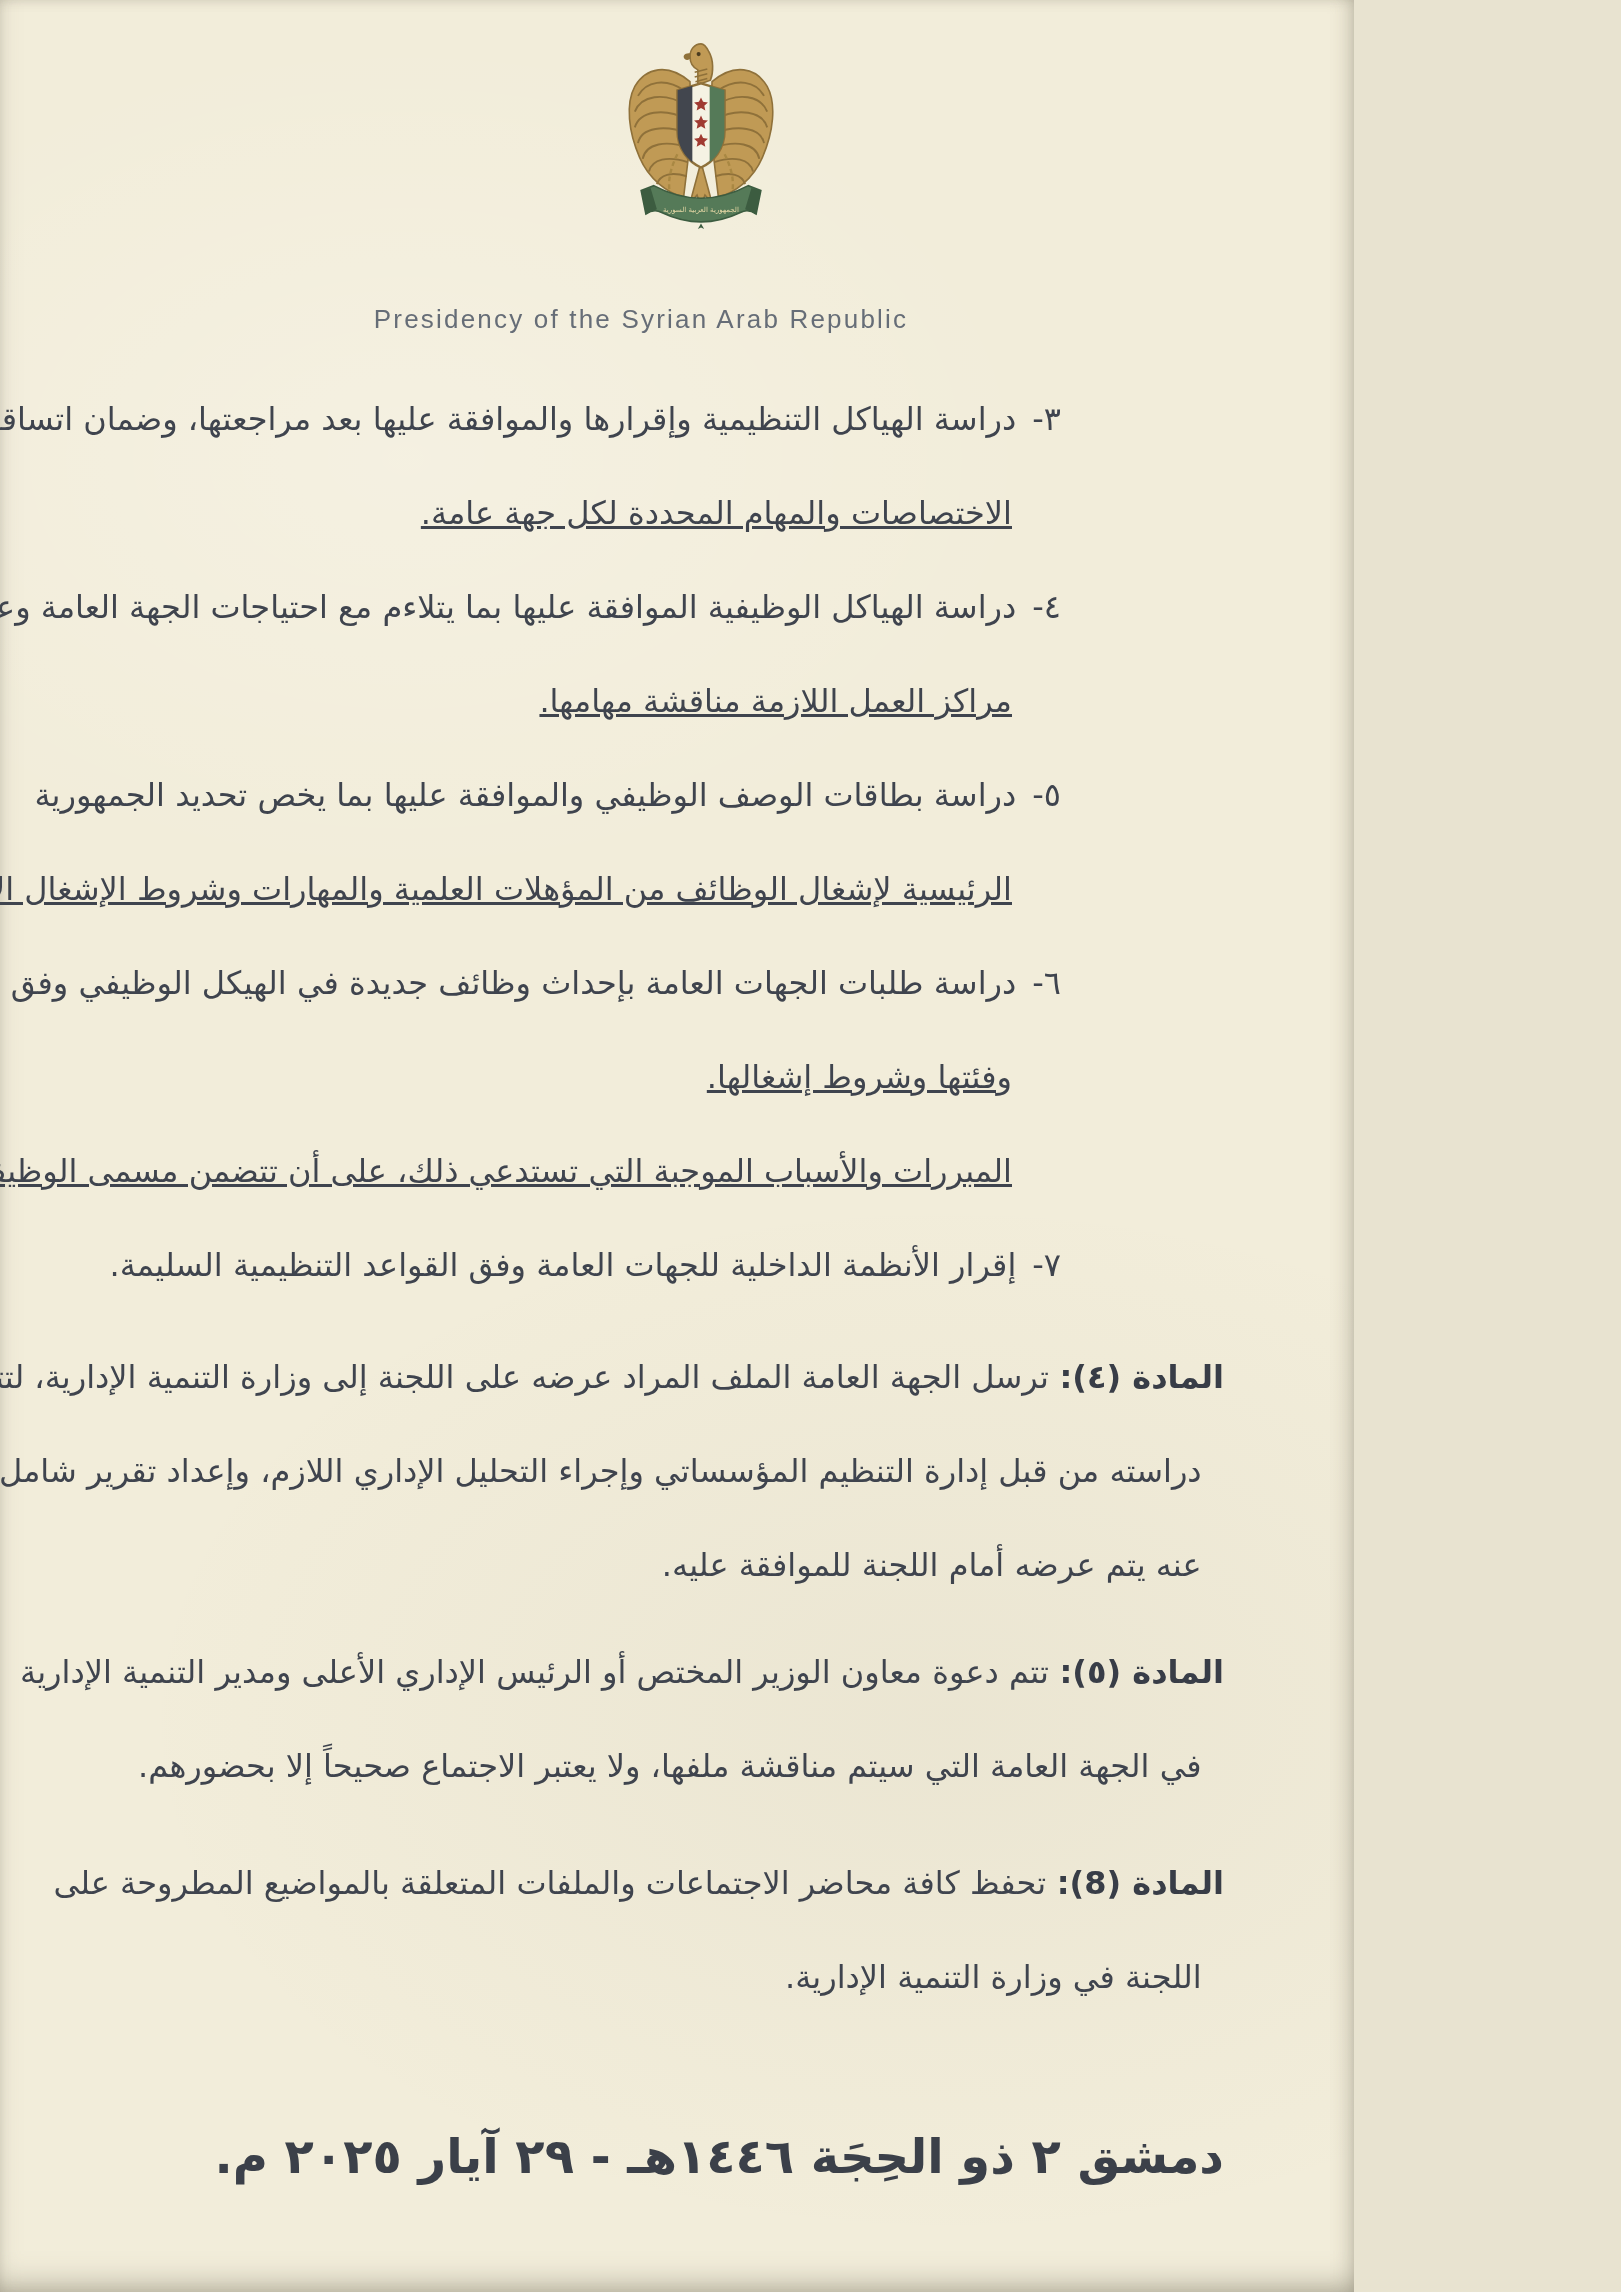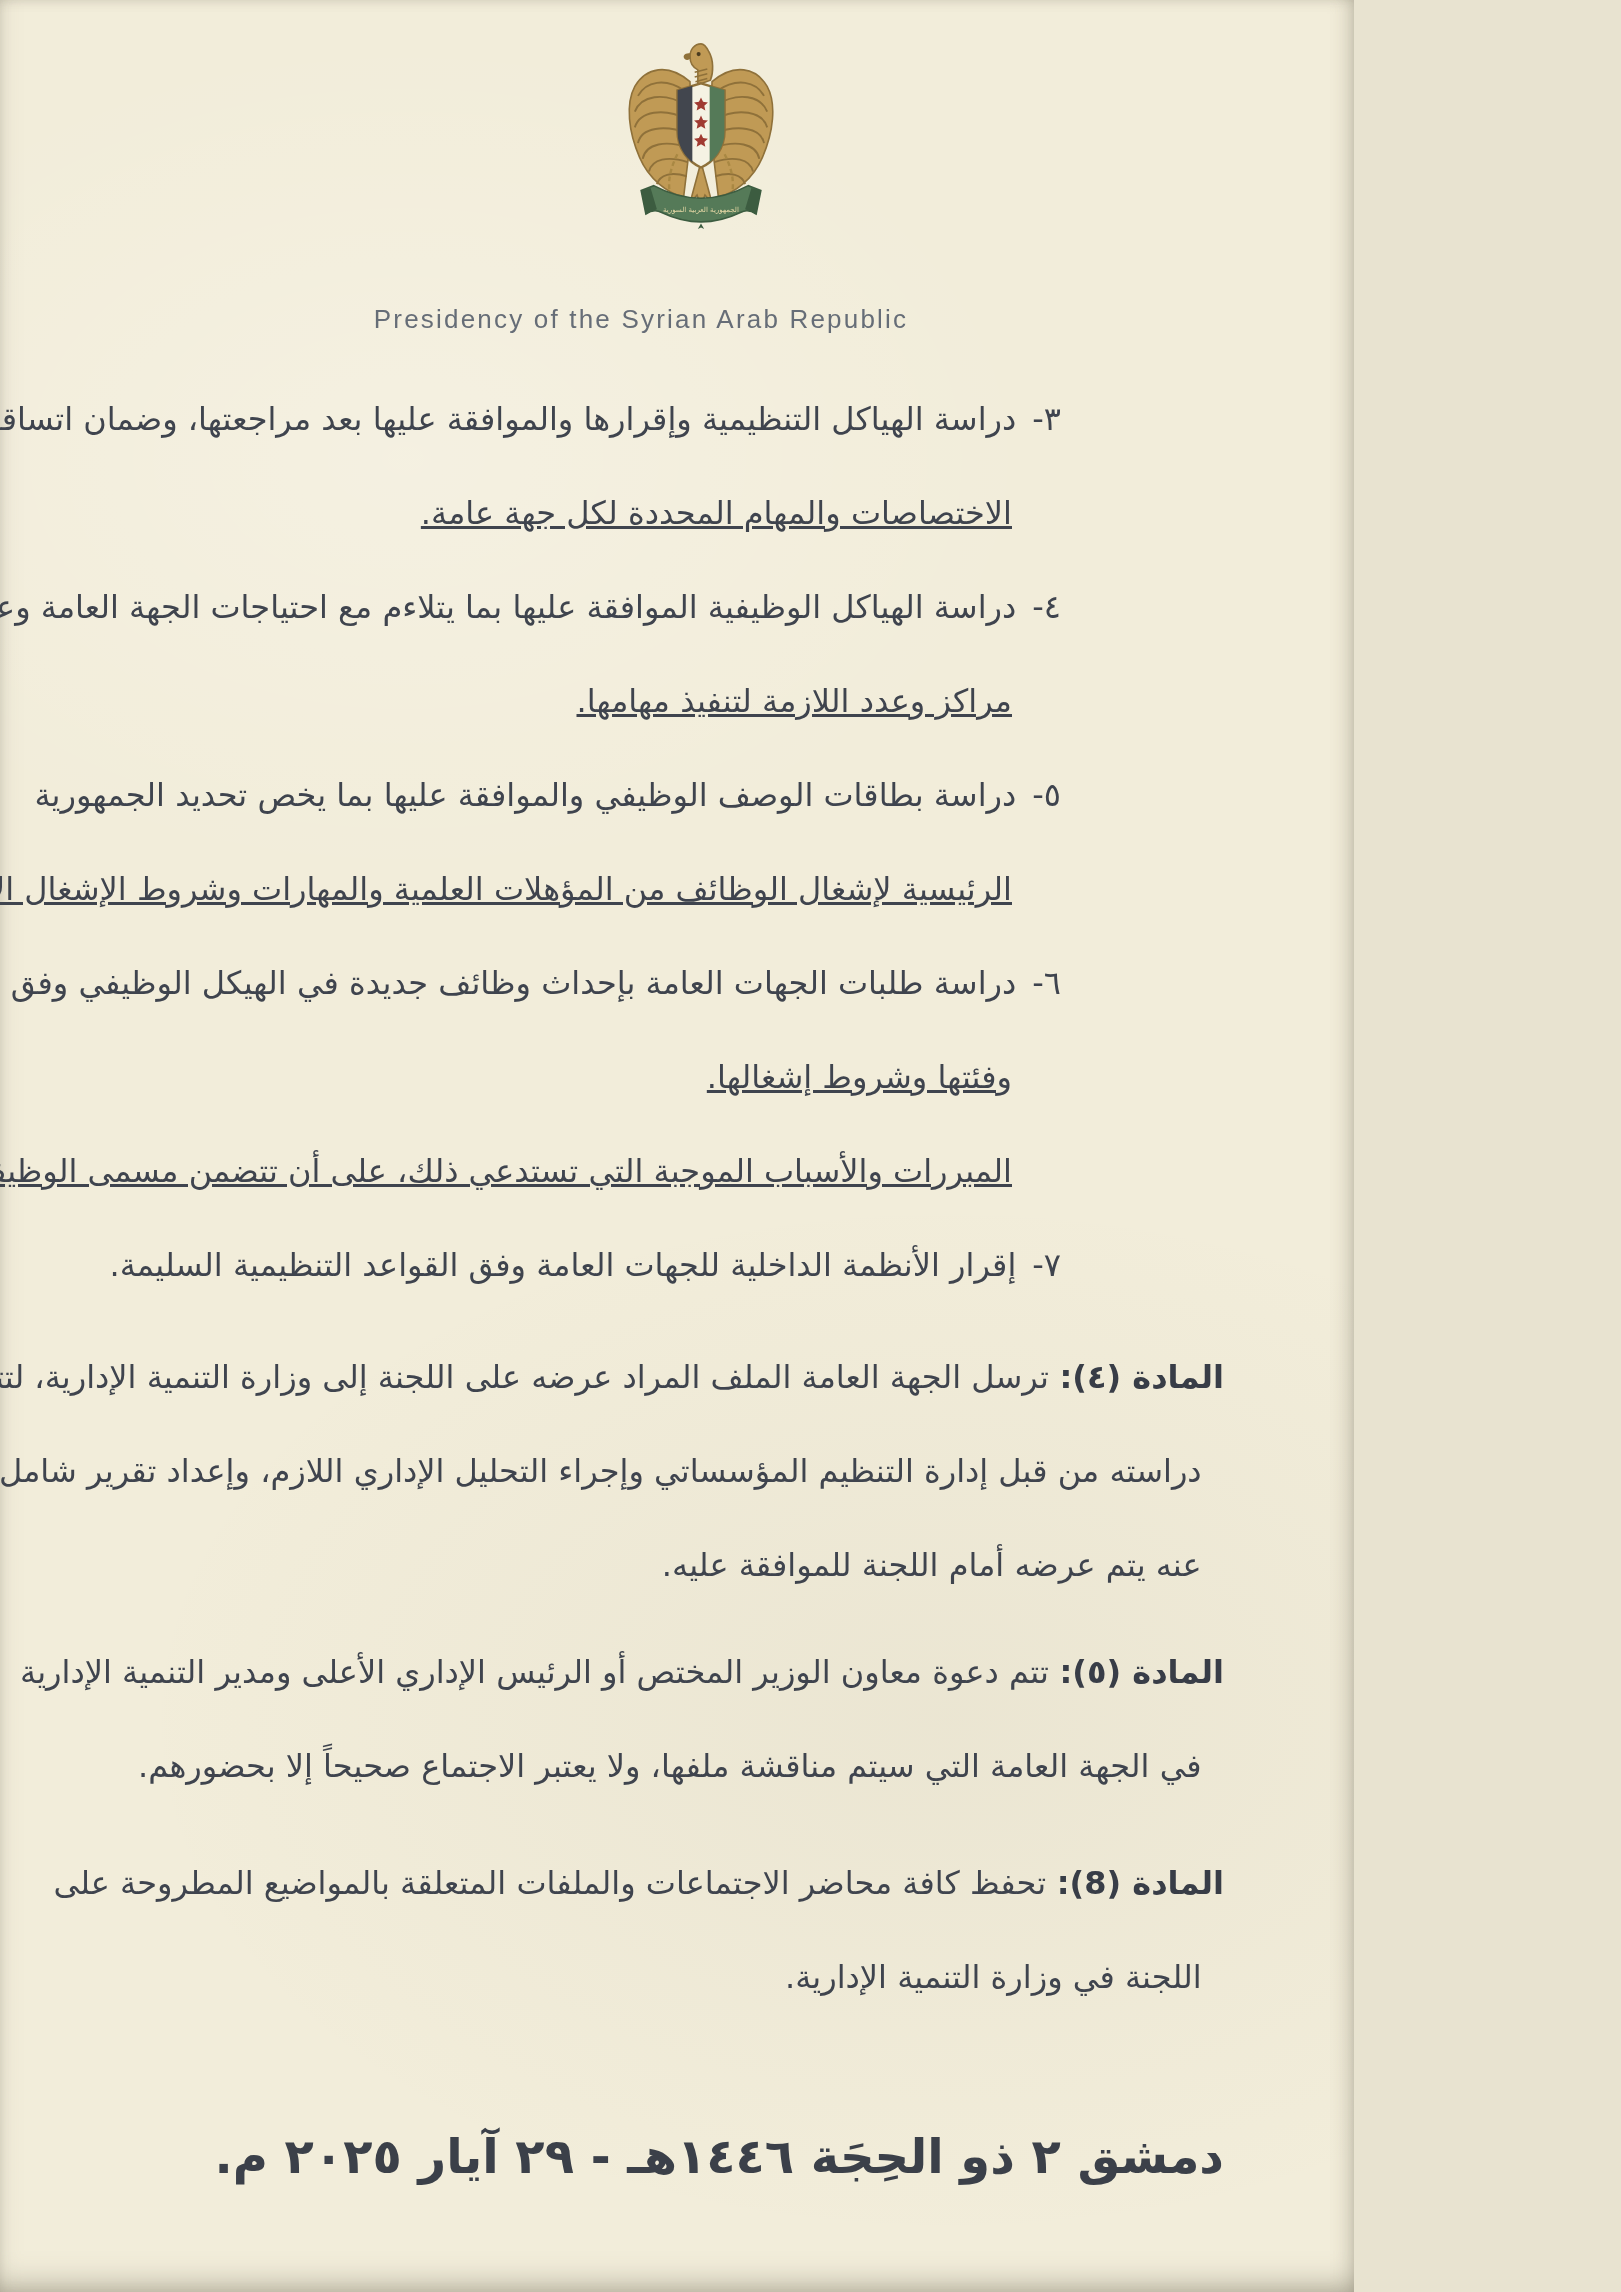--- a/index.html
+++ b/index.html
@@ -115,21 +115,21 @@
 
   <div class="content" lang="ar">
 
     <div class="item">
       <div class="line first"><span class="marker">٣-</span><span>دراسة الهياكل التنظيمية وإقرارها والموافقة عليها بعد مراجعتها، وضمان اتساقها مع</span></div>
       <div class="line cont">الاختصاصات والمهام المحددة لكل جهة عامة.</div>
     </div>
 
     <div class="item">
       <div class="line first"><span class="marker">٤-</span><span>دراسة الهياكل الوظيفية الموافقة عليها بما يتلاءم مع احتياجات الجهة العامة وعدد</span></div>
-      <div class="line cont">مراكز وعدد اللازمة لتنفيذ مهامها.</div>
+      <div class="line cont">مراكز العمل اللازمة مناقشة مهامها.</div>
     </div>
 
     <div class="item">
       <div class="line first"><span class="marker">٥-</span><span>دراسة بطاقات الوصف الوظيفي والموافقة عليها بما يخص تحديد الجمهورية</span></div>
       <div class="line cont">الرئيسية لإشغال الوظائف من المؤهلات العلمية والمهارات وشروط الإشغال الأخرى.</div>
     </div>
 
     <div class="item">
       <div class="line first"><span class="marker">٦-</span><span>دراسة طلبات الجهات العامة بإحداث وظائف جديدة في الهيكل الوظيفي وفق</span></div>
       <div class="line cont">وفئتها وشروط إشغالها.</div>

